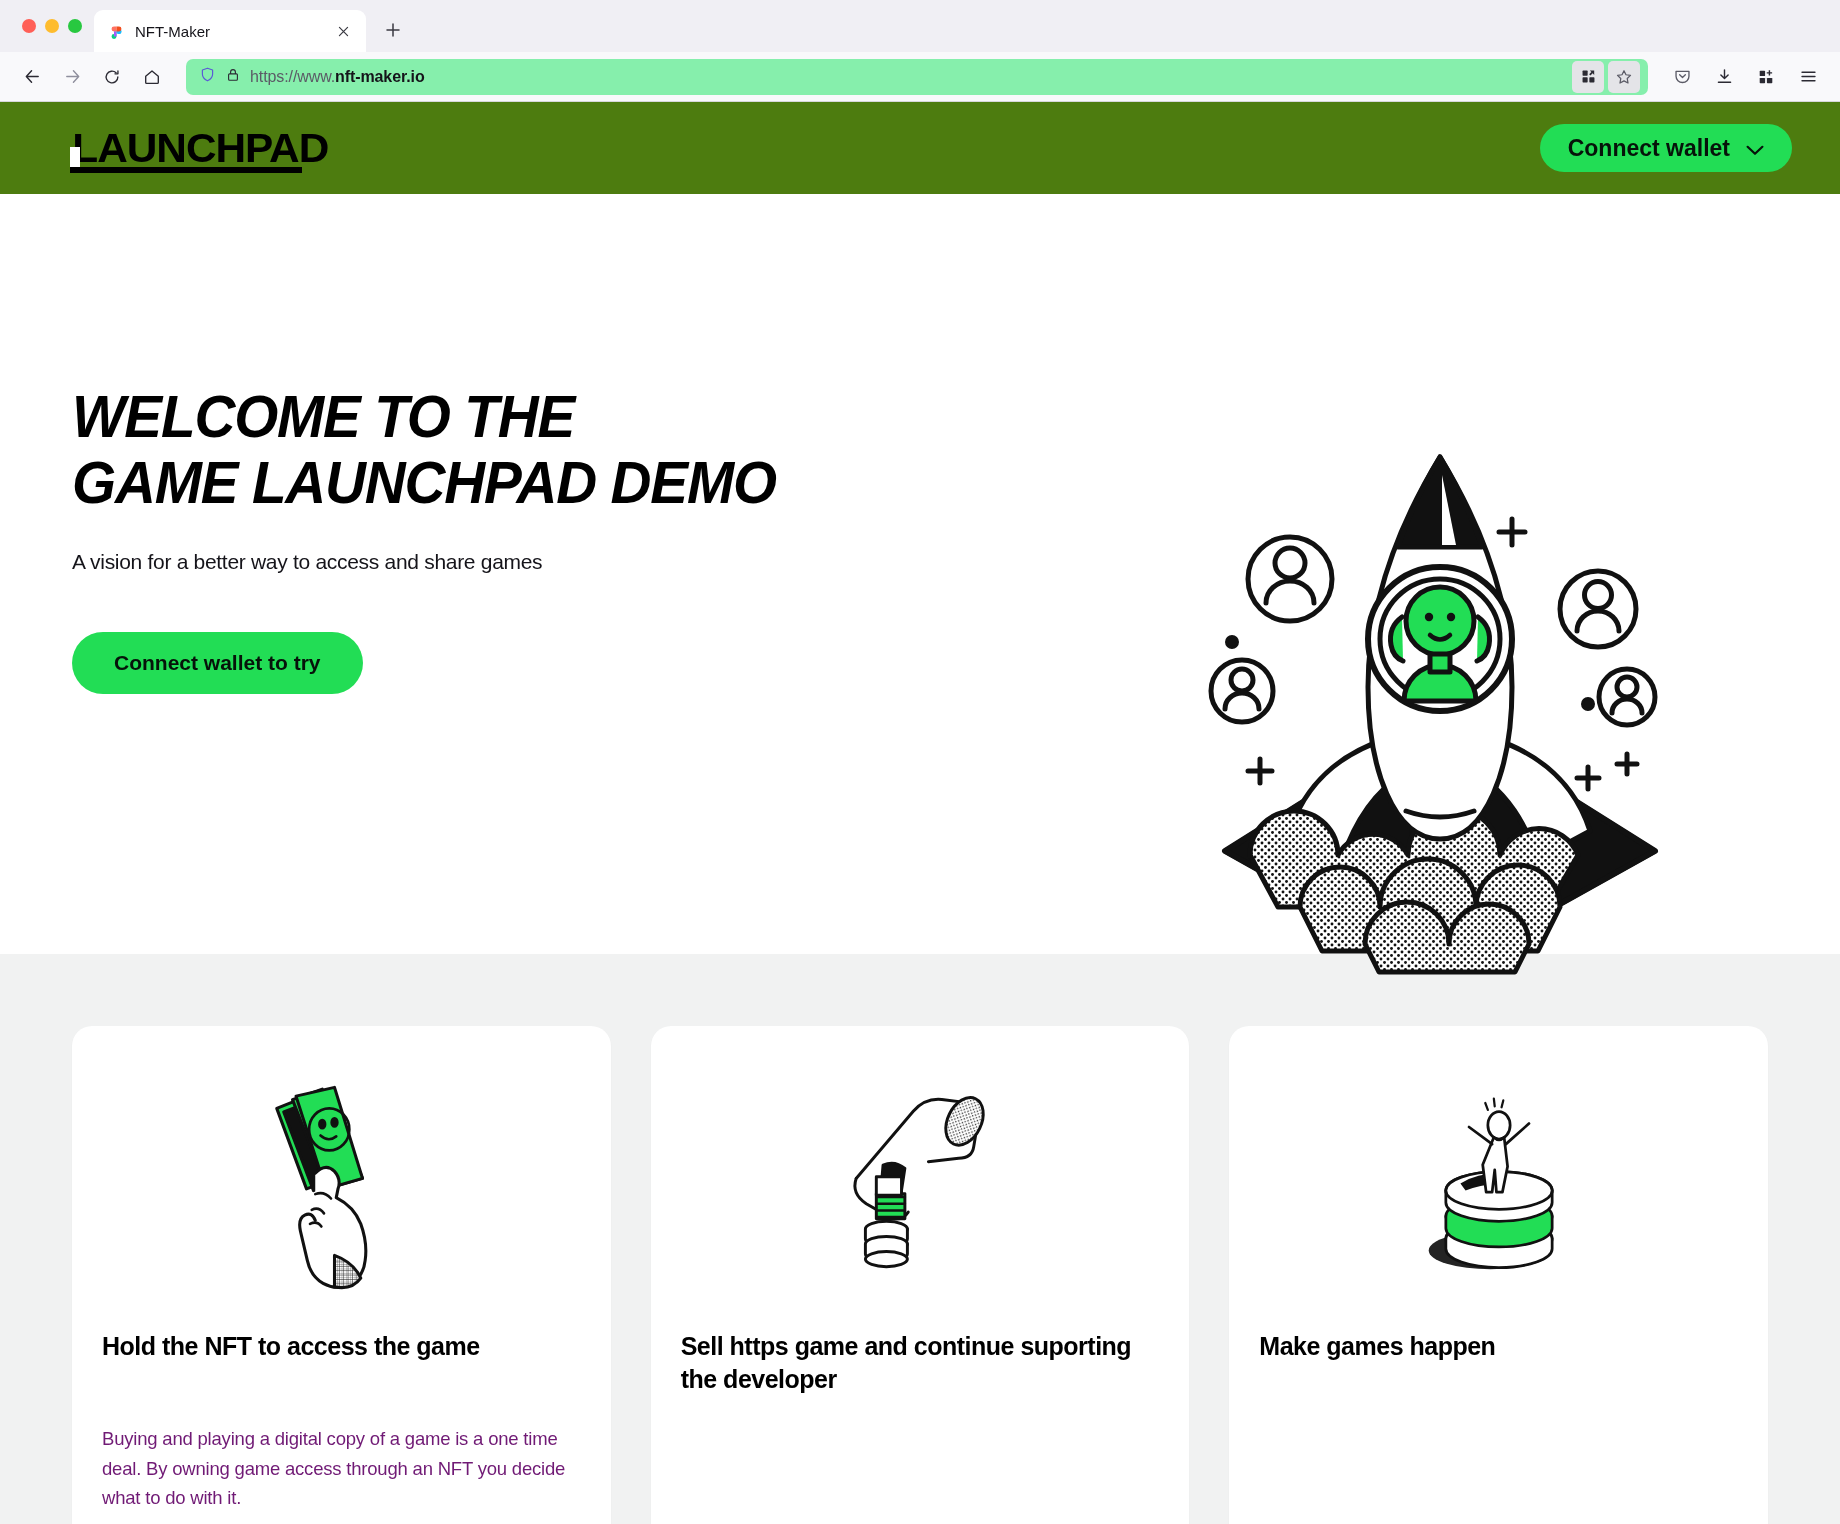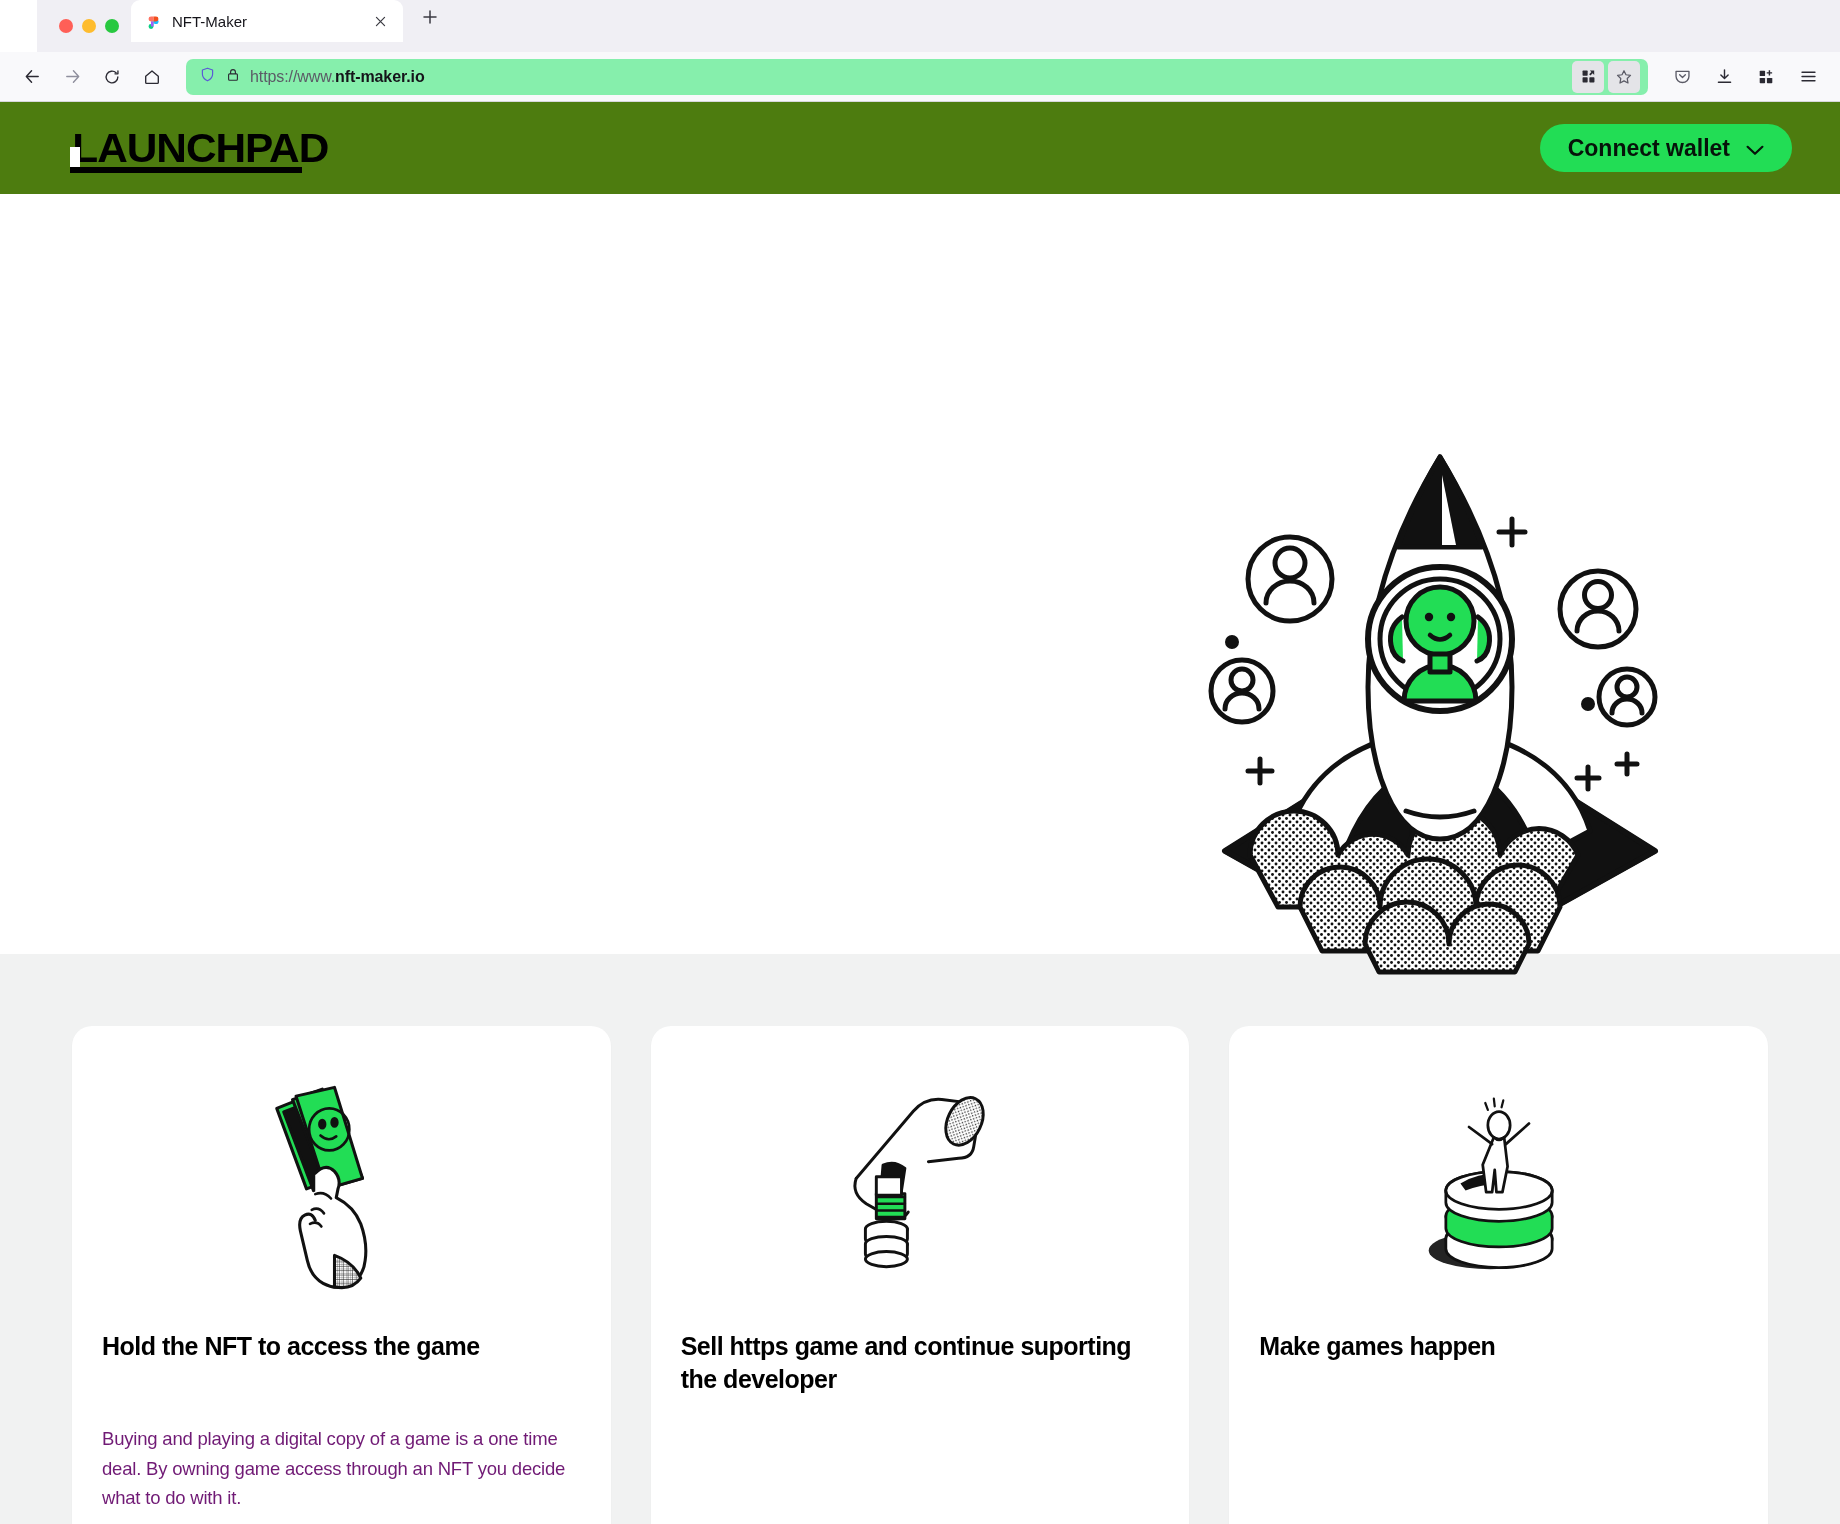--- a/index.html
+++ b/index.html
@@ -7,22 +7,22 @@
     width: 1840px; height: 1524px;
     font-family: "Liberation Sans", sans-serif;
     background: #ffffff;
     overflow: hidden;
   }
 
   
   .browser { width: 1840px; height: 1524px; display: flex; flex-direction: column; background:#fff;}
   .tabstrip {
     height: 52px; background: #f0eff4;
-    display: flex; padding-left: 14px;
-    position: relative; flex: 0 0 52px; margin-left: 37px;
+    display: flex; align-items: flex-end; padding-left: 14px;
+    position: relative; flex: 0 0 52px;
   }
   .traffic { display:flex; align-items:center; gap:9px; height:52px; padding:0 12px 0 8px;}
   .dot { width:14px; height:14px; border-radius:50%; }
   .dot.r{background:#ff5f57;} .dot.y{background:#febc2e;} .dot.g{background:#28c840;}
 
   .tab {
     display:flex; align-items:center; gap:10px;
     height:42px; width:272px; background:#fff;
     border-radius:9px 9px 0 0; padding:0 12px 0 14px;
     margin-bottom:0; position:relative;
@@ -249,20 +249,28 @@
         <span>Connect wallet</span>
         <span>
           <svg width="18" height="11" viewBox="0 0 18 11" fill="none" stroke="#06130a" stroke-width="2.2" stroke-linecap="round" stroke-linejoin="round">
             <path d="M1.6 1.8L9 8.8l7.4-7"></path>
           </svg>
         </span>
       </button>
     </div>
 
     <div class="hero">
+      <div class="hero-left">
+        <h1 class="hero-h1">
+          <span>WELCOME TO THE</span><br>
+          <span>GAME LAUNCHPAD DEMO</span>
+        </h1>
+        <p class="hero-sub">A vision for a better way to access and share games</p>
+        <button class="cta">Connect wallet to try</button>
+      </div>
 
       <div class="hero-art">
         <svg viewBox="0 0 500 560" width="500" height="560">
           <defs>
             <pattern id="halftone" width="7" height="7" patternUnits="userSpaceOnUse">
               <rect width="7" height="7" fill="#fff"></rect>
               <circle cx="2" cy="2" r="1.45" fill="#111"></circle>
               <circle cx="5.5" cy="5.5" r="1.45" fill="#111"></circle>
             </pattern>
             <pattern id="halftone2" width="6" height="6" patternUnits="userSpaceOnUse">

